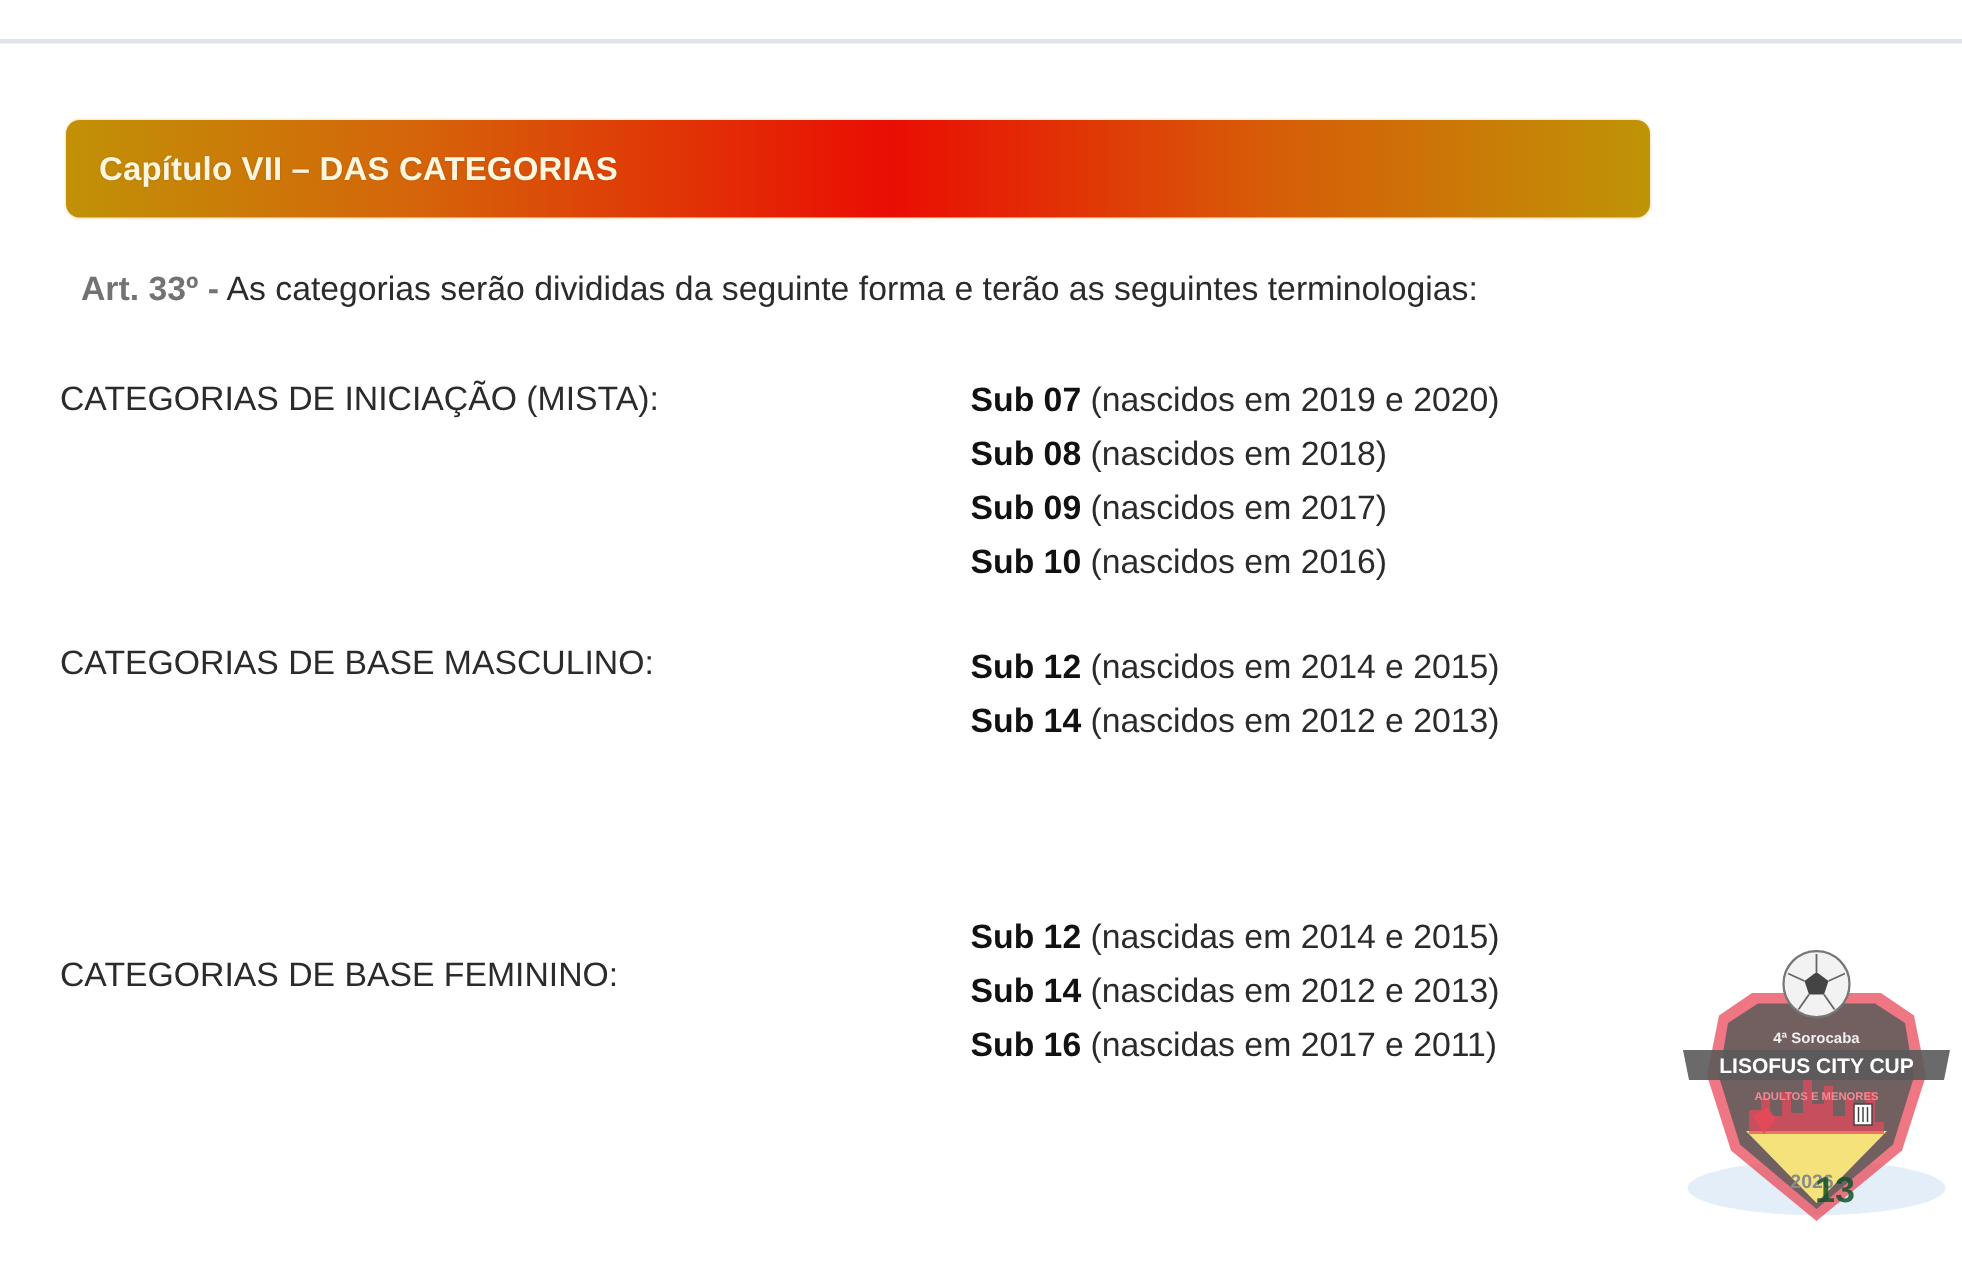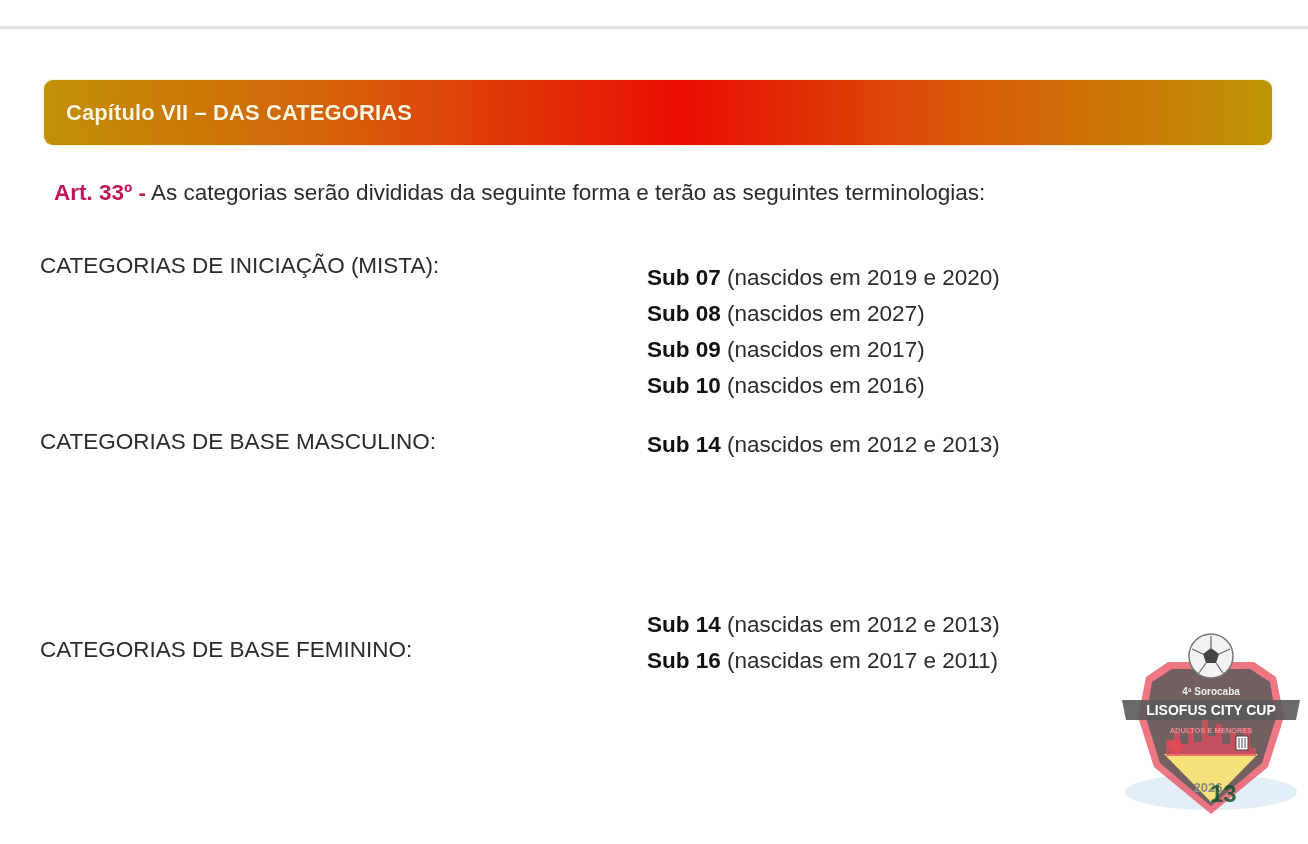--- a/index.html
+++ b/index.html
@@ -5,49 +5,49 @@
     * { margin: 0; padding: 0; box-sizing: border-box; }
     html, body { width: 1308px; height: 844px; background: #ffffff; overflow: hidden; }
     body { position: relative; font-family: "Liberation Sans", "DejaVu Sans", sans-serif; color: #222222; }
 
     .top-rule {
       position: absolute; left: 0; top: 26px; width: 1308px; height: 3px;
       background: #dfe3ea;
     }
 
     .chapter-banner {
-      position: absolute; left: 44px; top: 80px; width: 1228px; height: 65px;
+      position: absolute; left: 44px; top: 80px; width: 1056px; height: 65px;
       border-radius: 9px;
       background: linear-gradient(90deg, #c19106 0%, #d5650a 22%, #ea0d03 52%, #d85a08 75%, #bf9406 100%);
       display: flex; align-items: center;
       box-shadow: 0 0 2px rgba(200,150,0,0.5);
     }
     .chapter-title {
       margin-left: 22px; font-size: 22px; font-weight: bold; color: #fff6e0;
       letter-spacing: 0.1px;
       text-shadow: 0 0 1px rgba(120,60,0,0.5);
     }
 
     .article {
       position: absolute; left: 54px; top: 180px; font-size: 22.5px; color: #2b2b2b;
       white-space: nowrap;
     }
-    .article b { color: #be185d; }
+    .article b { color: #737373; }
 
     .group-label {
       position: absolute; left: 40px; font-size: 22.5px; color: #2b2b2b; white-space: nowrap;
     }
     .group-list {
       position: absolute; left: 647px; font-size: 22.5px; color: #2b2b2b; white-space: nowrap;
     }
     .group-list .row { height: 36px; line-height: 36px; }
     .group-list .row b { color: #111; }
 
     #label-iniciacao { top: 253px; }
-    #list-iniciacao { top: 260px; }
+    #list-iniciacao { top: 249px; }
     #label-masc { top: 429px; text-align: right; }
     #list-masc { top: 427px; }
     #label-fem { top: 609px; margin-top: 28px; }
     #list-fem { top: 607px; }
 
     .logo {
       position: absolute; left: 1118px; top: 632px; width: 186px; height: 190px;
     }
     .page-number {
       position: absolute; left: 1210px; top: 780px; font-size: 24px; font-weight: bold;
@@ -63,32 +63,34 @@
   <span class="chapter-title">Capítulo VII – DAS CATEGORIAS</span>
 </div>
 
 <div class="article">
   <b>Art. 33º -</b><span> As categorias serão divididas da seguinte forma e terão as seguintes terminologias:</span>
 </div>
 
 <div class="group-label" id="label-iniciacao">CATEGORIAS DE INICIAÇÃO (MISTA):</div>
 <div class="group-list" id="list-iniciacao">
   <div class="row"><b>Sub 07</b><span> (nascidos em 2019 e 2020)</span></div>
-  <div class="row"><b>Sub 08</b><span> (nascidos em 2027)</span></div>
+  <div class="row"><b>Sub 08</b><span> (nascidos em 2018)</span></div>
   <div class="row"><b>Sub 09</b><span> (nascidos em 2017)</span></div>
   <div class="row"><b>Sub 10</b><span> (nascidos em 2016)</span></div>
 </div>
 
 <div class="group-label" id="label-masc">CATEGORIAS DE BASE MASCULINO:</div>
 <div class="group-list" id="list-masc">
+  <div class="row"><b>Sub 12</b><span> (nascidos em 2014 e 2015)</span></div>
   <div class="row"><b>Sub 14</b><span> (nascidos em 2012 e 2013)</span></div>
 </div>
 
 <div class="group-label" id="label-fem">CATEGORIAS DE BASE FEMININO:</div>
 <div class="group-list" id="list-fem">
+  <div class="row"><b>Sub 12</b><span> (nascidas em 2014 e 2015)</span></div>
   <div class="row"><b>Sub 14</b><span> (nascidas em 2012 e 2013)</span></div>
   <div class="row"><b>Sub 16</b><span> (nascidas em 2017 e 2011)</span></div>
 </div>
 
 <div class="logo">
   <svg width="186" height="190" viewBox="0 0 186 190">
 
     <ellipse cx="93" cy="160" rx="86" ry="18" fill="#dceaf6" opacity="0.8"></ellipse>
 
     <path d="M28 45 L50 30 L136 30 L158 45 L166 85 L150 135 L93 182 L36 135 L20 85 Z" fill="#e8495a" opacity="0.75"></path>

